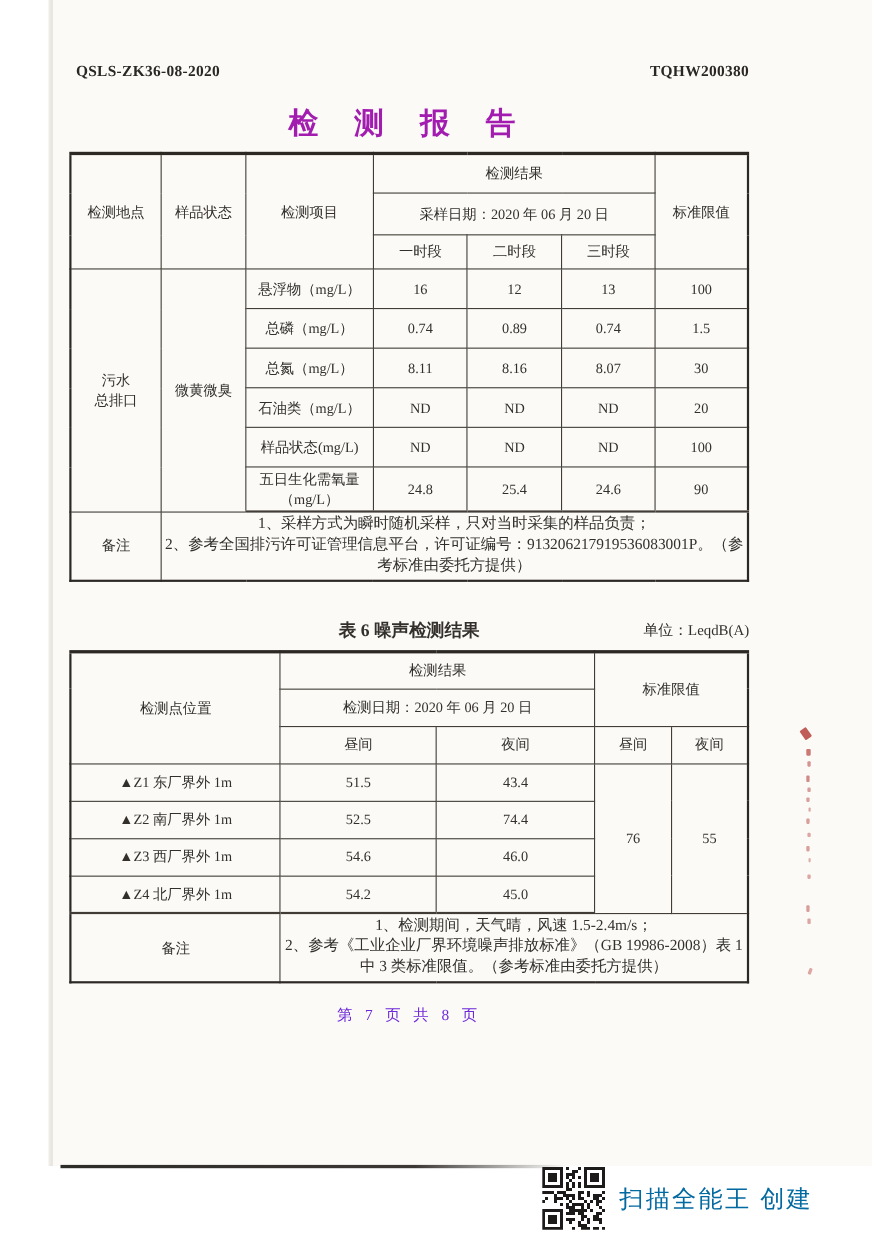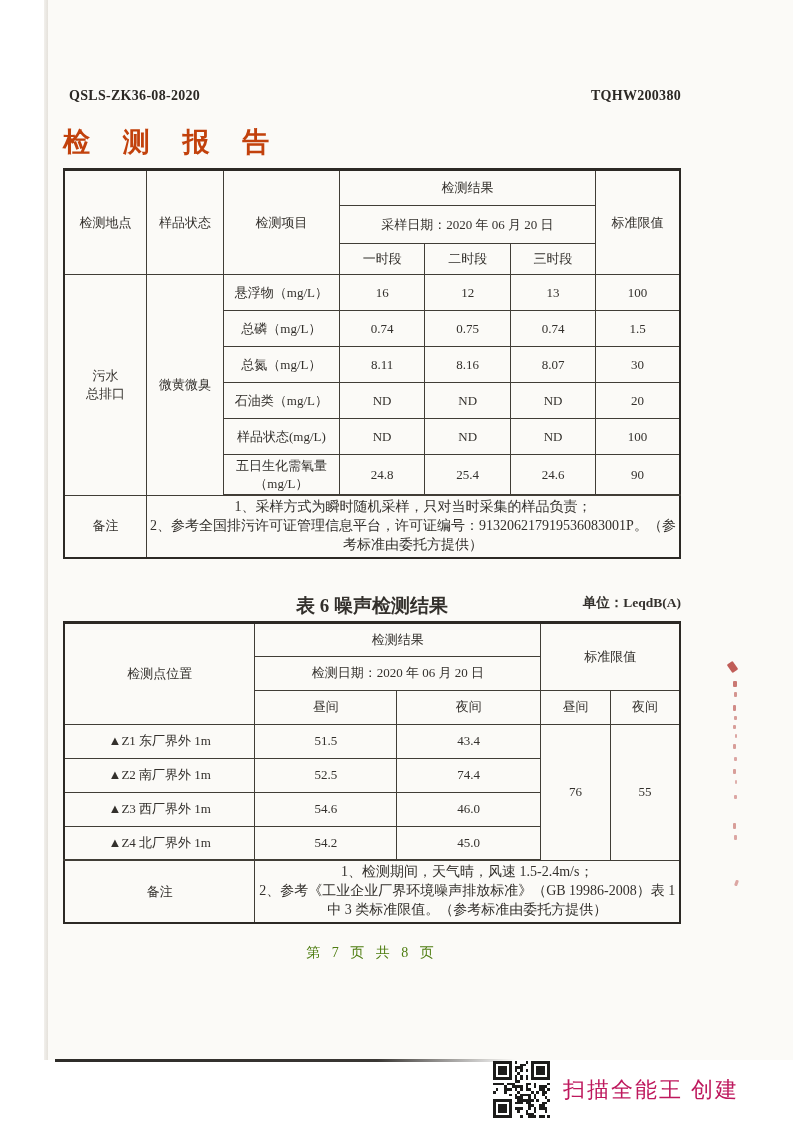--- a/index.html
+++ b/index.html
@@ -42,57 +42,56 @@
   }
 
   .code-row {
     display: flex;
     justify-content: space-between;
     padding: 58px 0 0 6px;
     font-size: 14px;
     font-weight: bold;
     letter-spacing: .3px;
     color: #2b2824;
-    margin-top: 30px;
   }
 
   .report-title {
     margin-top: 20px;
-    text-align: left;
+    text-align: center;
     font-size: 27px;
     font-weight: bold;
     letter-spacing: 13px;
-    color: #c2410c;
+    color: #a21caf;
   }
 
   .tbl-caption {
     margin-top: 25px;
     text-align: center;
     font-size: 15px;
     font-weight: bold;
     color: #2b2824;
   }
 
   .caption-row {
     position: relative;
     margin-top: 34px;
     height: 22px;
   }
   .caption-row .cap-center {
     position: absolute;
     left: 0; right: 0;
     text-align: center;
-    font-size: 19px;
+    font-size: 16px;
     font-weight: bold;
   }
   .caption-row .cap-unit {
     position: absolute;
     right: 0; top: 1px;
     font-size: 13.5px;
-    font-weight: bold;
+    font-weight: normal;
   }
 
   table.doc-table {
     margin-top: 8px;
     width: 618px;
     table-layout: fixed;
     border-collapse: collapse;
     font-size: 13px;
     color: #33302c;
   }
@@ -116,42 +115,42 @@
   .r38 td { height: 38px; }
   .r31 td { height: 31px; }
   .r34 td { height: 34px; }
   .r40 td { height: 40px; }
 
   .page-footer {
     margin-top: 20px;
     text-align: center;
     font-size: 14px;
     letter-spacing: 4px;
-    color: #4d7c0f;
+    color: #6d28d9;
   }
 
   
   .seal-marks { position: absolute; left: 0; top: 0; }
   .seal-marks i { position: absolute; background: #b5413c; border-radius: 1px; display: block; }
 
   
   .scan-brand {
     position: absolute;
     left: 493px; top: 1061px;
     display: flex;
     align-items: center;
     background: #ffffff;
   }
   .scan-brand .qr { width: 57px; height: 57px; }
   .scan-brand .brand-text {
     margin-left: 13px;
     font-family: "Liberation Sans", "DejaVu Sans", sans-serif;
     font-size: 22px;
     letter-spacing: 2px;
-    color: #be185d;
+    color: #0369a1;
     white-space: nowrap;
   }
 </style>
 </head>
 <body>
 
 <div class="page">
 
   <div class="paper-left-edge"></div>
   <div class="paper"></div>
@@ -200,21 +199,21 @@
           <td rowspan="6">微黄微臭</td>
           <td>悬浮物（mg/L）</td>
           <td>16</td>
           <td>12</td>
           <td>13</td>
           <td>100</td>
         </tr>
         <tr class="r36">
           <td>总磷（mg/L）</td>
           <td>0.74</td>
-          <td>0.75</td>
+          <td>0.89</td>
           <td>0.74</td>
           <td>1.5</td>
         </tr>
         <tr class="r36">
           <td>总氮（mg/L）</td>
           <td>8.11</td>
           <td>8.16</td>
           <td>8.07</td>
           <td>30</td>
         </tr>

